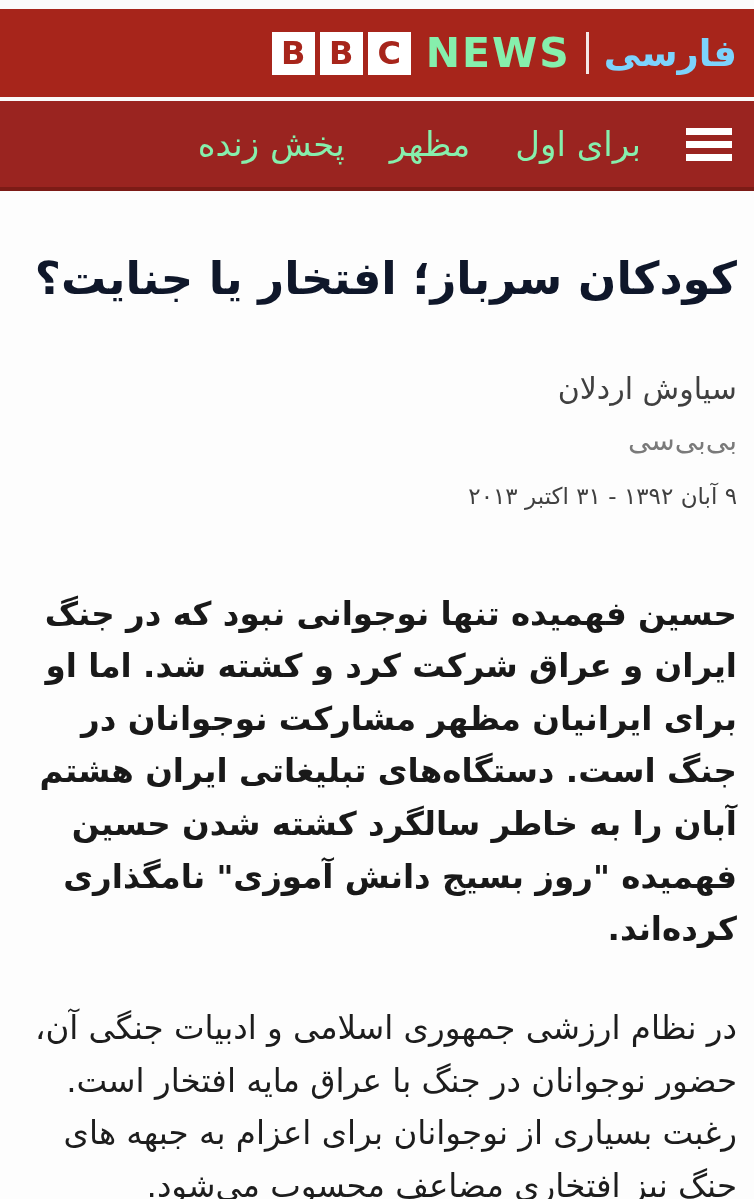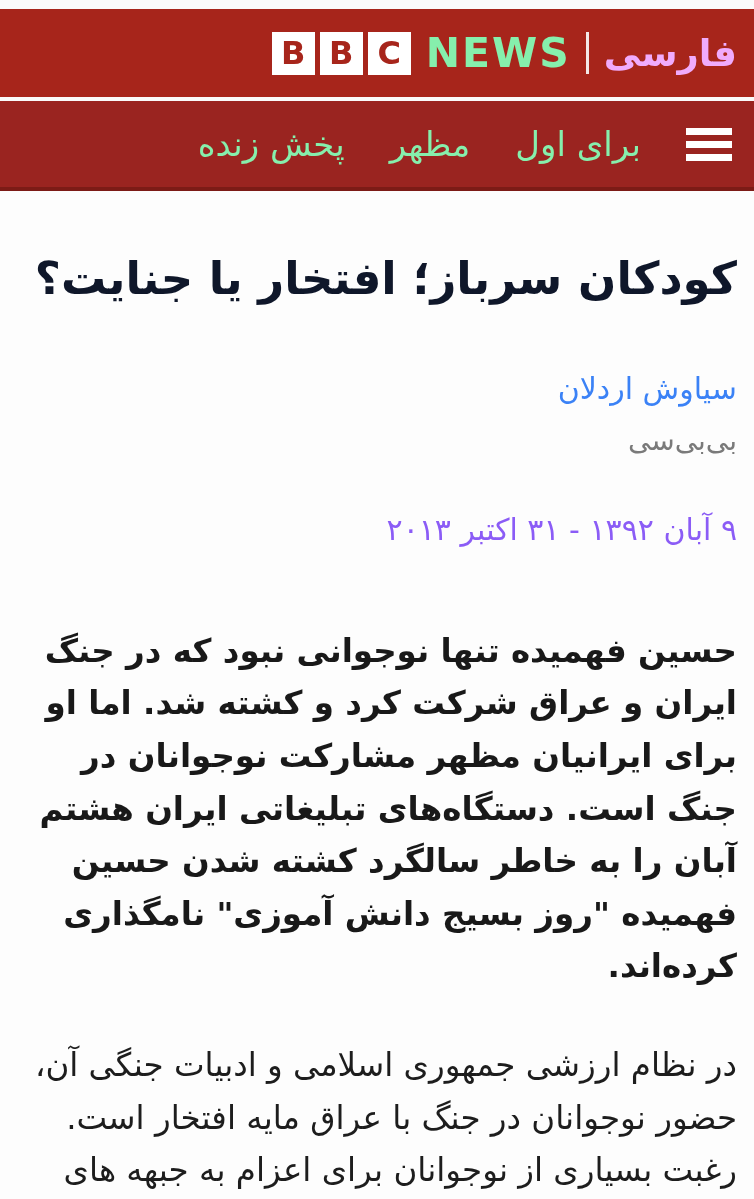--- a/index.html
+++ b/index.html
@@ -26,21 +26,21 @@
     display:flex; align-items:center; justify-content:center;
   }
   .news-word {
     color:#86efac; font-weight:bold; font-size:41px;
     letter-spacing:2px; margin-left:15px;
   }
   .brand-sep {
     width:3px; height:42px; background:#f3e9e7; margin:0 15px;
   }
   .service-word {
-    color:#f0abfc; font-weight:bold; font-size:37px;
+    color:#7dd3fc; font-weight:bold; font-size:37px;
     direction:rtl;
   }
 
   
   .nav {
     height:90px; background:#9a2420;
     border-bottom:4px solid #7c1b16;
     direction:rtl;
     display:flex; align-items:center;
     gap:45px; padding:0 22px;
@@ -58,23 +58,23 @@
     white-space:nowrap; cursor:pointer;
   }
 
   
   .article { direction:rtl; text-align:right; padding:0 17px; }
   .title {
     margin-top:55px;
     font-size:45px; font-weight:bold; color:#0f172a;
     line-height:1.45; letter-spacing:0;
   }
-  .author { margin-top:58px; font-size:30px; color:#3b82f6; line-height:1.3; }
+  .author { margin-top:58px; font-size:30px; color:#404040; line-height:1.3; }
   .source { margin-top:15px; font-size:28px; color:#7a7a7a; line-height:1.3; }
-  .date   { margin-top:50px; font-size:30px; color:#8b5cf6; line-height:1.3; }
+  .date   { margin-top:22px; font-size:23px; color:#404040; line-height:1.3; }
   .para {
     font-size:32.5px; color:#1d1d1d; line-height:1.62;
   }
   .para-bold { margin-top:76px; font-weight:bold; color:#191919; }
   .para-regular { margin-top:46px; }
 </style>
 </head>
 <body>
 
 <div class="page">

